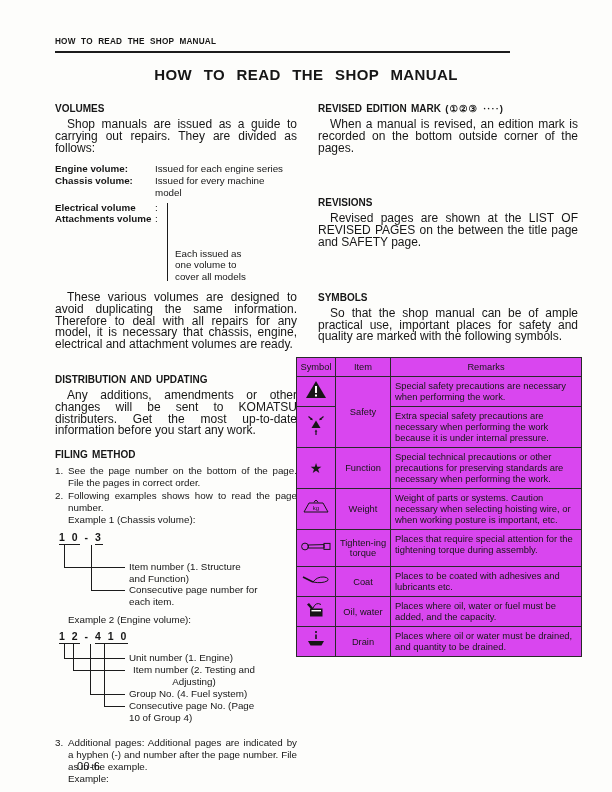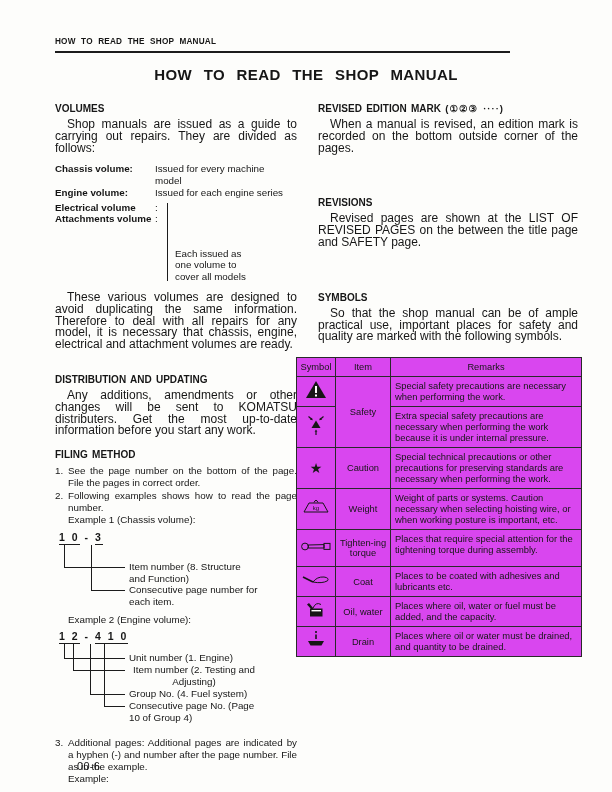--- a/index.html
+++ b/index.html
@@ -68,26 +68,26 @@
   <div class="running-head">HOW TO READ THE SHOP MANUAL</div>
   <div class="head-rule"></div>
   <div class="doc-title">HOW TO READ THE SHOP MANUAL</div>
 
   <div class="col-left">
 
     <div class="h">VOLUMES</div>
     <p class="body-p">Shop manuals are issued as a guide to carrying out repairs. They are divided as follows:</p>
 
     <div class="def-row">
+      <div class="def-label">Engine volume:</div>
+      <div class="def-text">Issued for each engine series</div>
+    </div>
+    <div class="def-row">
       <div class="def-label">Chassis volume:</div>
       <div class="def-text">Issued for every machine model</div>
-    </div>
-    <div class="def-row">
-      <div class="def-label">Engine volume:</div>
-      <div class="def-text">Issued for each engine series</div>
     </div>
 
     <div class="brace-row">
       <div class="brace-labels">
         <div>Electrical volume</div>
         <div>Attachments volume</div>
       </div>
       <div class="brace-colons">
         <div>:</div>
         <div>:</div>
@@ -110,21 +110,21 @@
     <div class="num-item">
       <span class="num">2.</span>
       <span>Following examples shows how to read the page number.</span>
     </div>
     <div class="ex-label">Example 1 (Chassis volume):</div>
 
     <div class="diagram d1">
       <div class="ex-num"><span class="grp">1 0</span><span> - </span><span class="grp">3</span></div>
       <div class="dv" style="left:7px;  top:14px; height:22px;"></div>
       <div class="dh" style="left:7px;  top:36px; width:61px;"></div>
-      <div class="callout" style="left:72px; top:30px;">Item number (8. Structure and Function)</div>
+      <div class="callout" style="left:72px; top:30px;">Item number (1. Structure and Function)</div>
       <div class="dv" style="left:34px; top:14px; height:45px;"></div>
       <div class="dh" style="left:34px; top:59px; width:34px;"></div>
       <div class="callout" style="left:72px; top:53px;">Consecutive page number for each item.</div>
     </div>
 
     <div class="ex-label">Example 2 (Engine volume):</div>
 
     <div class="diagram d2">
       <div class="ex-num"><span class="grp">1 2</span><span> - </span><span class="grp">4 1 0</span></div>
       <div class="dv" style="left:7px;  top:14px; height:14px;"></div>
@@ -217,21 +217,21 @@
                 <polygon points="14.2,6.3 17.1,5.8 15.1,3.7" fill="#161616"></polygon>
             <path d="M11 21 L11 17.5" stroke="#161616" stroke-width="1.2"></path>
                 <polygon points="9.6,17.8 12.4,17.8 11,15.4" fill="#161616"></polygon>
           </svg>
         </span>
       </td>
       <td class="rem">Extra special safety precautions are necessary when performing the work because it is under internal pressure.</td>
     </tr>
     <tr>
       <td class="sym"><span class="star">★</span></td>
-      <td class="item">Caution</td>
+      <td class="item">Function</td>
       <td class="rem">Special technical precautions or other precautions for preserving standards are necessary when performing the work.</td>
     </tr>
     <tr>
       <td class="sym">
         <span>
           <svg width="30" height="18" viewBox="0 0 30 18">
             <path d="M13 4.5 q2 -4.5 4 0" fill="none" stroke="#161616" stroke-width="1"></path>
             <path d="M8 5 H22 L27 14 H3 Z" fill="none" stroke="#161616" stroke-width="1"></path>
             <text x="15" y="12.3" font-size="6" text-anchor="middle" fill="#161616" font-family="Liberation Sans, sans-serif">kg</text>
           </svg>

